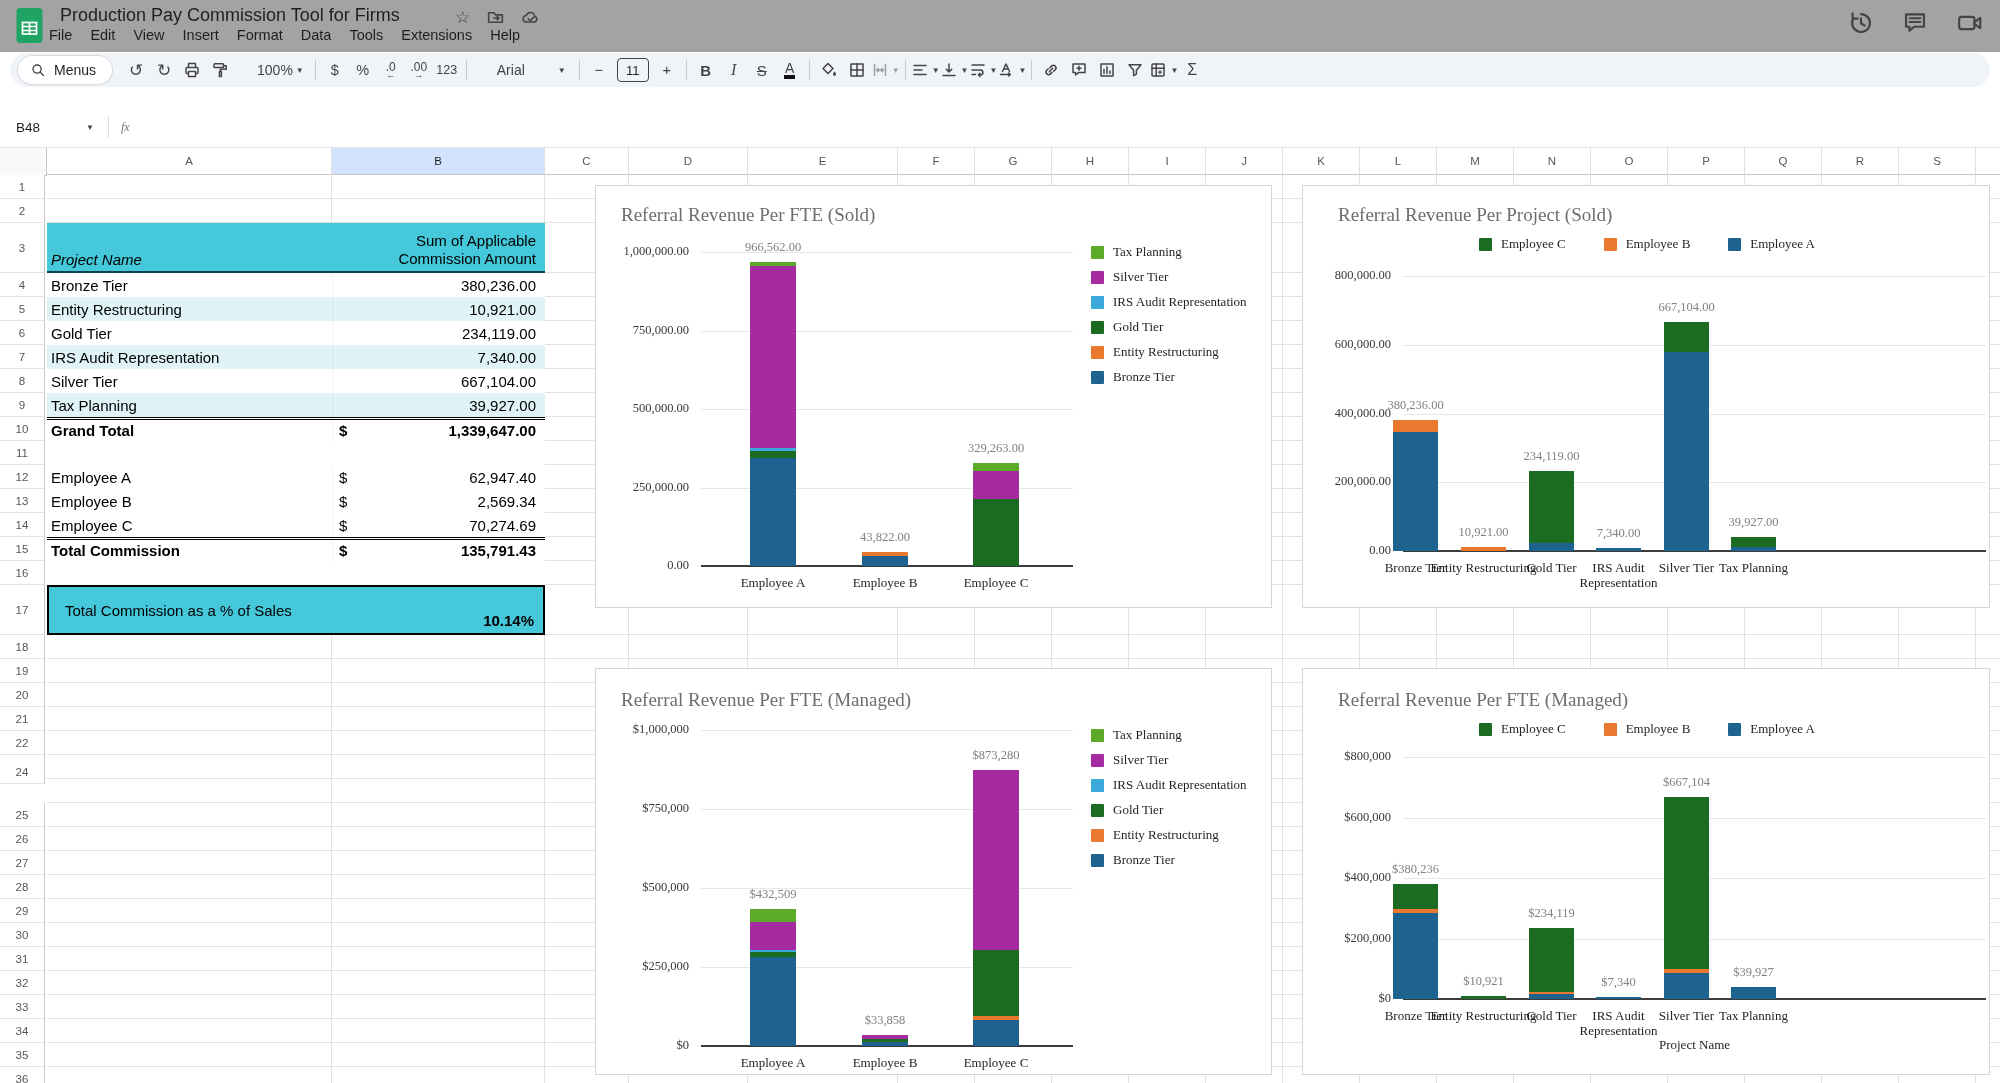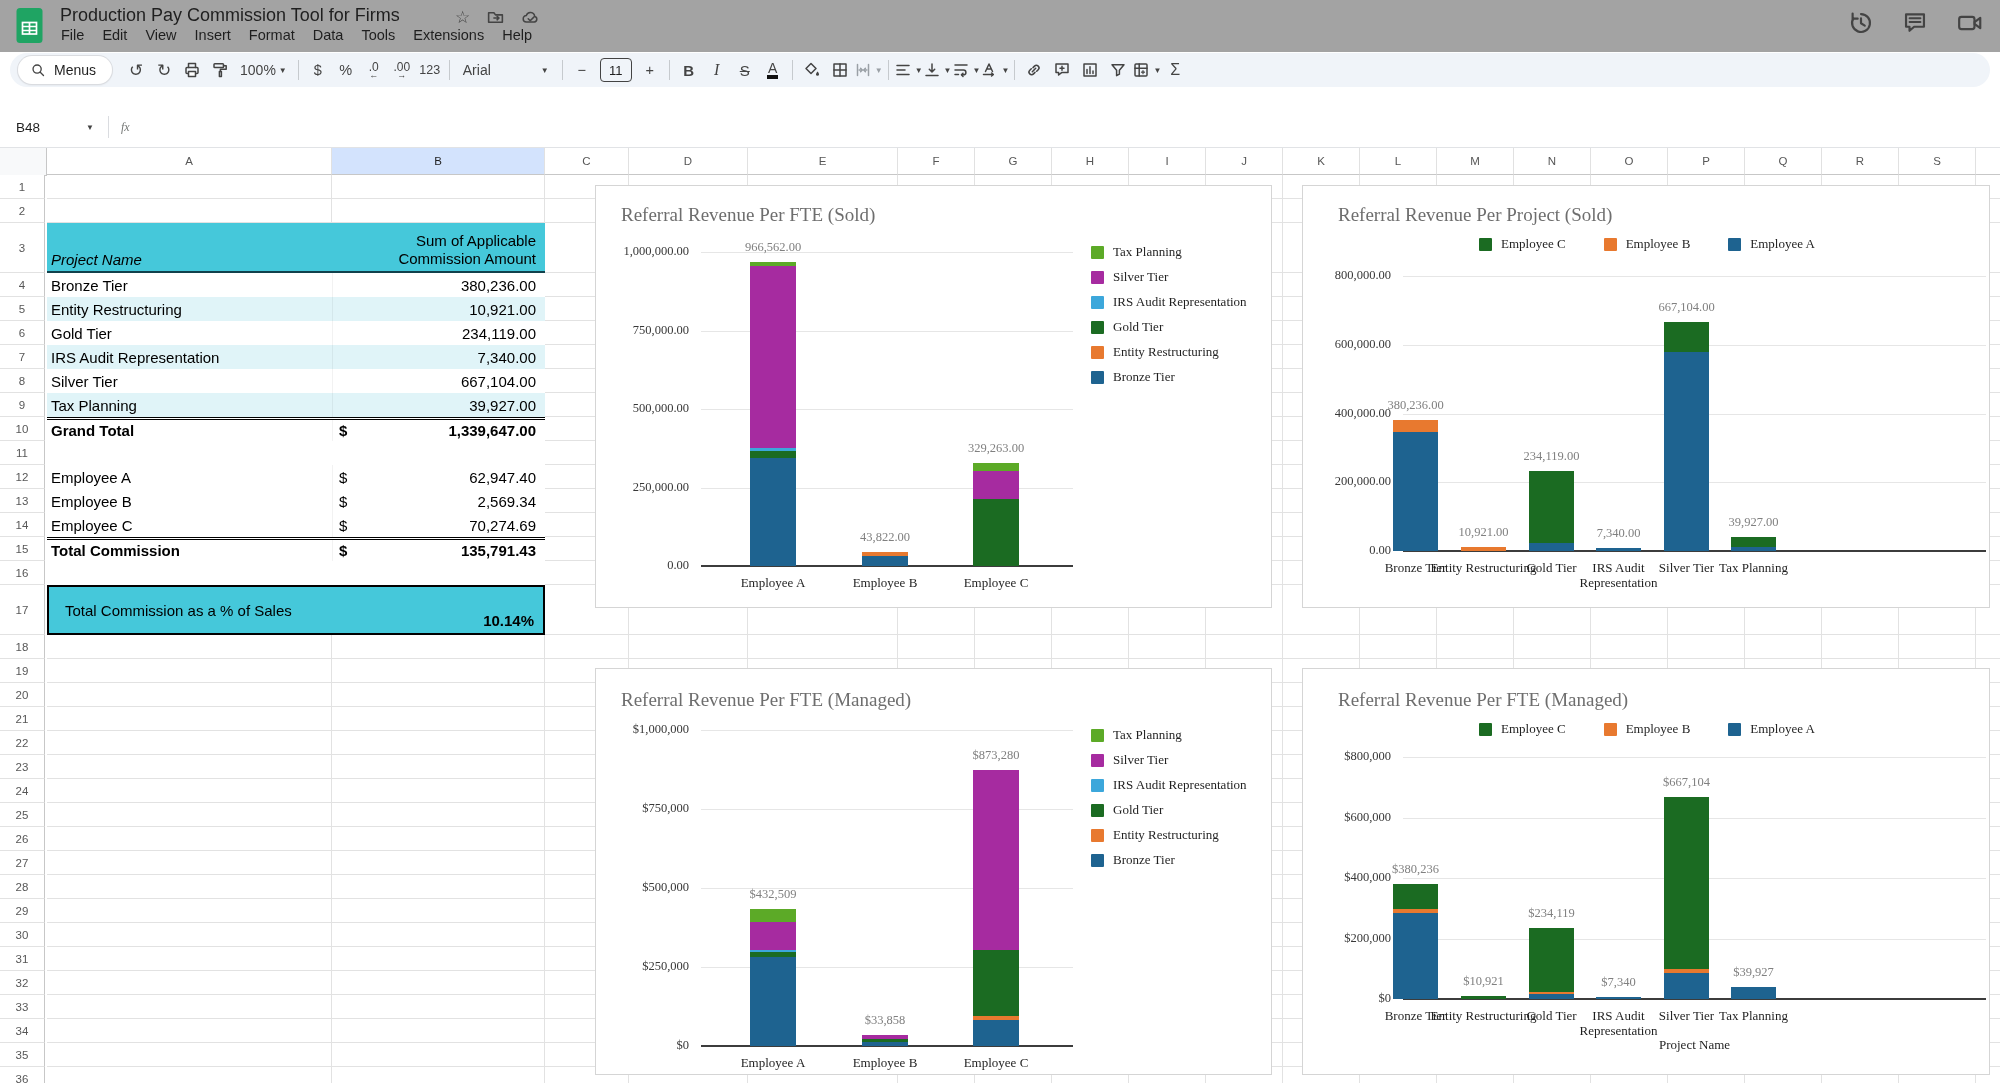--- a/index.html
+++ b/index.html
@@ -7,28 +7,28 @@
   #app{position:relative;width:2000px;height:1083px;background:#fff;}
   svg{display:block;}
   .ic{stroke:#444;fill:none;stroke-width:1.5;stroke-linecap:round;stroke-linejoin:round;}
 
   
   .topbar{position:absolute;top:0;left:0;width:2000px;height:52px;background:#a3a3a3;}
   .logo{position:absolute;left:16px;top:7px;}
   .doc-title{position:absolute;left:60px;top:5px;font-size:18px;color:#1f1f1f;font-weight:500;white-space:nowrap;}
   .title-icons{position:absolute;left:455px;top:8px;display:flex;align-items:center;gap:16px;color:#444;}
   .star-glyph{font-size:17px;line-height:17px;color:#444;}
-  .menu-row{position:absolute;left:52px;top:25px;display:flex;justify-content:space-between;}
+  .menu-row{position:absolute;left:40px;top:25px;display:flex;justify-content:space-between;}
   .menu-item{padding:2px 9px;font-size:14.5px;color:#1f1f1f;border-radius:6px;cursor:default;}
   .top-right{position:absolute;left:1848px;top:10px;display:flex;gap:28px;align-items:center;}
 
   
   .toolbar{position:absolute;top:53px;left:10px;width:1980px;height:34px;background:#f0f4f9;border-radius:20px;display:flex;align-items:center;padding:0 8px;box-sizing:border-box;}
   .tb-btn{height:28px;min-width:28px;display:flex;align-items:center;justify-content:center;border-radius:4px;color:#444;font-size:14.5px;position:relative;}
-  .tb-txt{font-size:14px;color:#444;}
+  .tb-txt{font-size:14px;color:#444;margin-left:17px;}
   .tb-caret{font-size:8px;color:#444;margin-left:3px;}
   .tb-div{width:1px;height:20px;background:#c6cace;margin:0 5px;flex:none;}
   .menus-pill{background:#fff;border-radius:16px;display:flex;gap:8px;padding:0 16px 0 12px;height:28px;align-items:center;box-shadow:0 0 0 1px #dadce0,0 1px 2px rgba(0,0,0,.12);margin-right:10px;}
   .menus-label{font-size:14px;color:#1f1f1f;}
   .zoom-box{display:flex;align-items:center;padding:0 6px;}
   .fs-box{width:30px;height:22px;border:1px solid #444;border-radius:4px;display:flex;align-items:center;justify-content:center;font-size:13px;color:#1f1f1f;margin:0 4px;}
   .b-bold{font-weight:700;font-size:15px;}
   .b-italic{font-style:italic;font-family:"Liberation Serif",serif;font-size:16px;}
   .b-strike{text-decoration:line-through;font-size:15px;}
   .color-a{font-size:14px;line-height:13px;font-weight:500;border-bottom:4px solid #111;padding:0 1px;}
@@ -363,21 +363,21 @@
       <div class="rown" style="top: 511px; height: 24px;">19</div>
       <div class="hline" style="left: 47px; width: 1953px; top: 534px;"></div>
       <div class="rown" style="top: 535px; height: 24px;">20</div>
       <div class="hline" style="left: 47px; width: 1953px; top: 558px;"></div>
       <div class="rown" style="top: 559px; height: 24px;">21</div>
       <div class="hline" style="left: 47px; width: 1953px; top: 582px;"></div>
       <div class="rown" style="top: 583px; height: 24px;">22</div>
       <div class="hline" style="left: 47px; width: 1953px; top: 606px;"></div>
       <div class="rown" style="top: 607px; height: 24px;">23</div>
       <div class="hline" style="left: 47px; width: 1953px; top: 630px;"></div>
-      <div class="rown" style="top: 631px; height: 24px;">24</div>
+      <div class="rown" style="top: 612px; height: 24px;">24</div>
       <div class="hline" style="left: 47px; width: 1953px; top: 654px;"></div>
       <div class="rown" style="top: 655px; height: 24px;">25</div>
       <div class="hline" style="left: 47px; width: 1953px; top: 678px;"></div>
       <div class="rown" style="top: 679px; height: 24px;">26</div>
       <div class="hline" style="left: 47px; width: 1953px; top: 702px;"></div>
       <div class="rown" style="top: 703px; height: 24px;">27</div>
       <div class="hline" style="left: 47px; width: 1953px; top: 726px;"></div>
       <div class="rown" style="top: 727px; height: 24px;">28</div>
       <div class="hline" style="left: 47px; width: 1953px; top: 750px;"></div>
       <div class="rown" style="top: 751px; height: 24px;">29</div>

